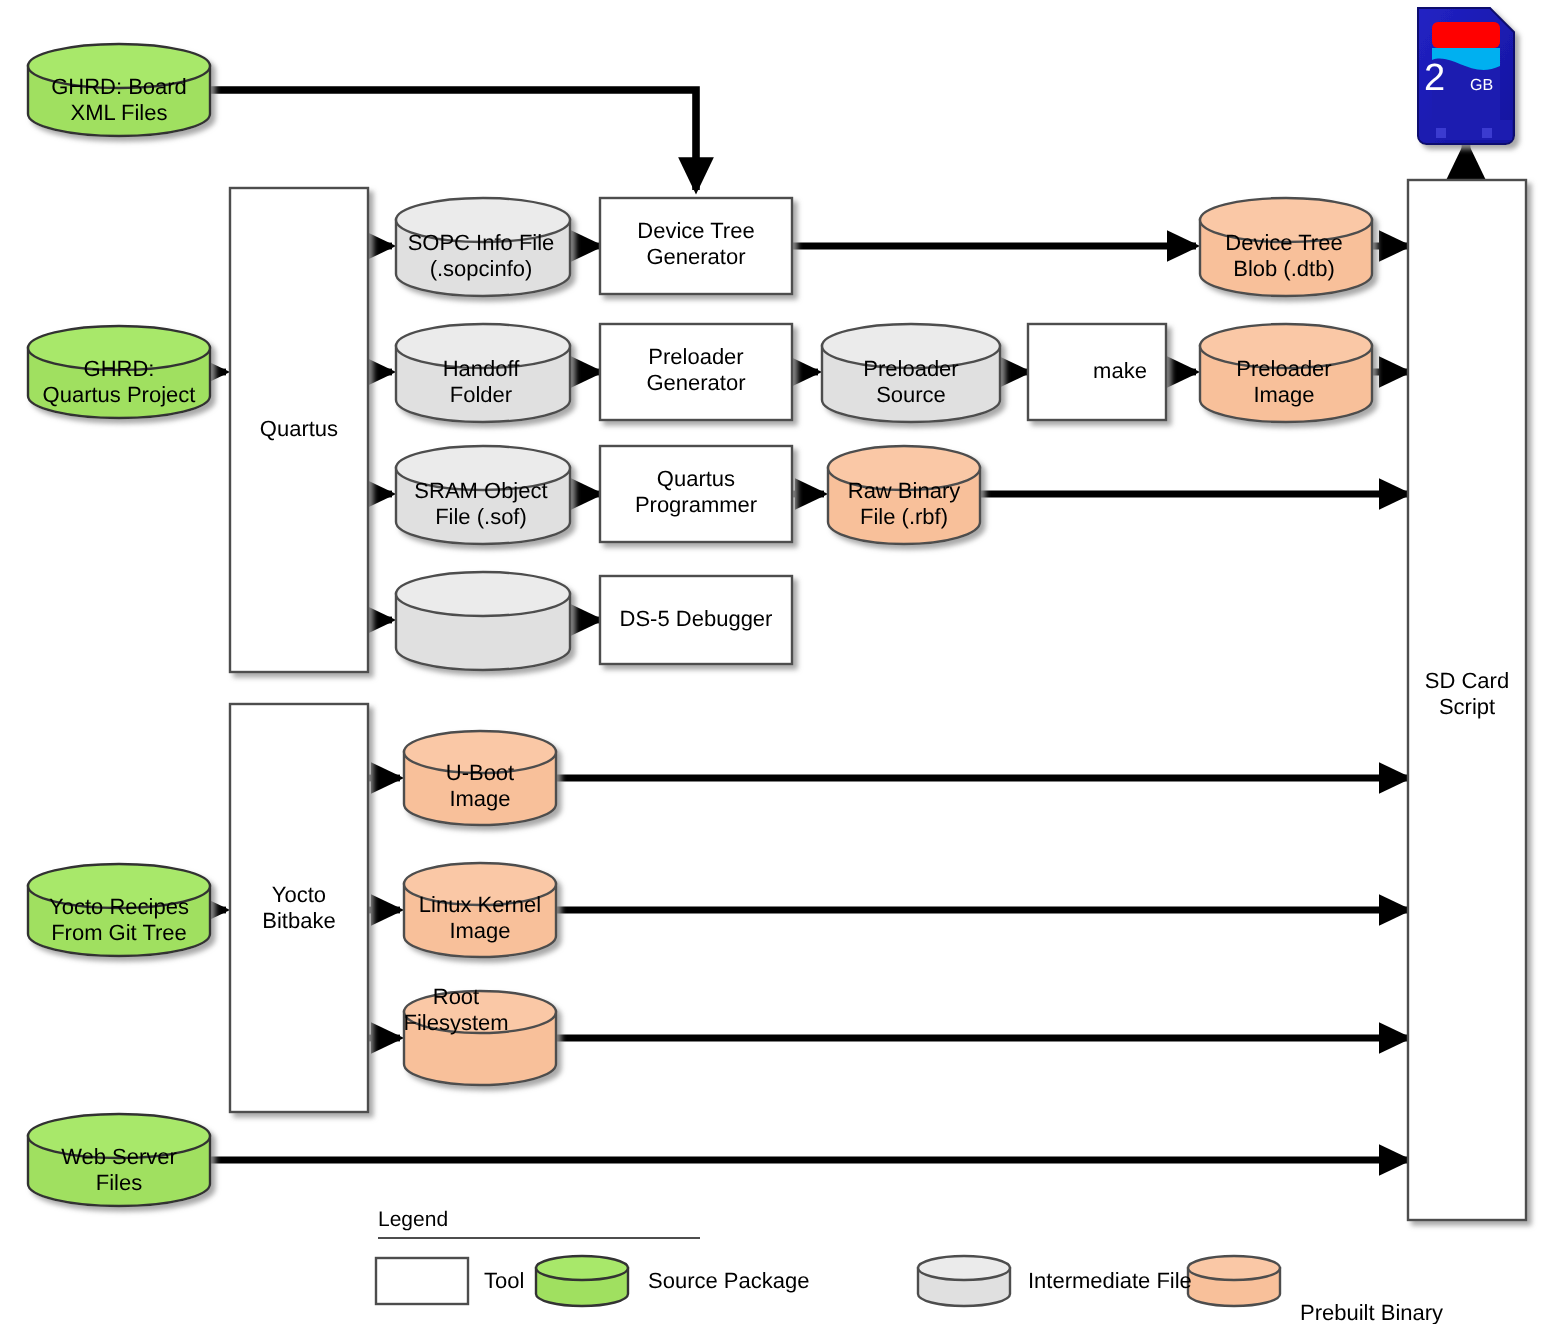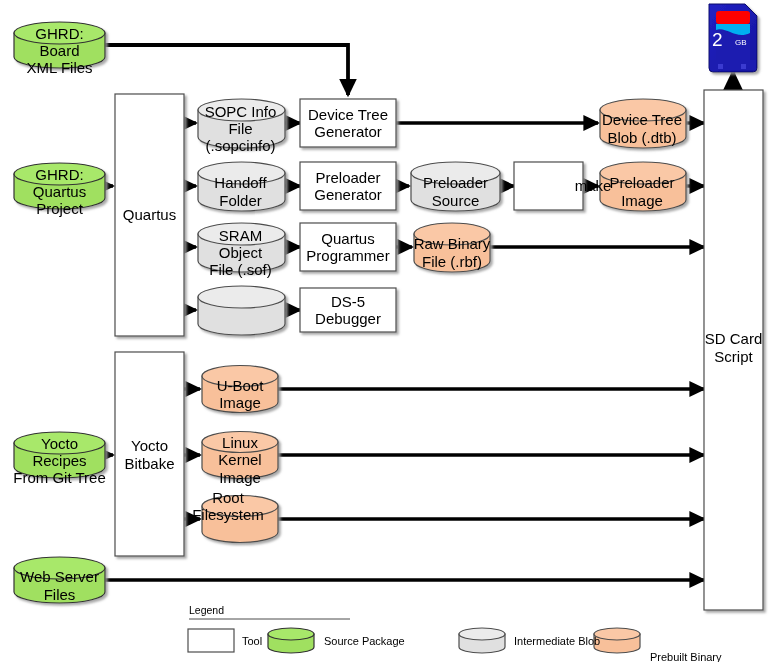--- a/index.html
+++ b/index.html
@@ -4,21 +4,21 @@
 <style>
   html,body{margin:0;padding:0;background:#ffffff;}
   body{width:779px;height:662px;position:relative;overflow:hidden;
        font-family:"Liberation Sans","DejaVu Sans",sans-serif;
        -webkit-font-smoothing:antialiased;}
   #stage{position:absolute;left:0;top:0;width:779px;height:662px;}
   svg{position:absolute;left:0;top:0;}
   .node-label{
       position:absolute;display:flex;align-items:center;justify-content:center;
       text-align:center;line-height:1.15;color:#000;pointer-events:none;
-      font-size:15px;
+      font-size:11px;
   }
   .legend-title{position:absolute;font-size:10.5px;font-weight:normal;color:#000;}
   .legend-text{position:absolute;font-size:11px;color:#000;}
 </style>
 </head>
 <body>
 
 <div id="stage">
 
   <svg width="779" height="662" viewBox="0 0 779 662">
@@ -192,33 +192,33 @@
 
   <div class="node-label" style="left:196px;top:110px;width:89px;height:37px;">SOPC Info File<br>(.sopcinfo)</div>
   <div class="node-label" style="left:196px;top:173px;width:89px;height:37px;">Handoff<br>Folder</div>
   <div class="node-label" style="left:196px;top:234px;width:89px;height:37px;">SRAM Object<br>File (.sof)</div>
   <div class="node-label" style="left:411px;top:173px;width:89px;height:37px;">Preloader<br>Source</div>
 
   <div class="node-label" style="left:300px;top:99px;width:96px;height:48px;">Device Tree<br>Generator</div>
   <div class="node-label" style="left:300px;top:162px;width:96px;height:48px;">Preloader<br>Generator</div>
   <div class="node-label" style="left:300px;top:223px;width:96px;height:48px;">Quartus<br>Programmer</div>
   <div class="node-label" style="left:300px;top:288px;width:96px;height:44px;">DS-5 Debugger</div>
-  <div class="node-label" style="left:514px;top:162px;width:92px;height:48px;margin-left:33px;">make</div>
+  <div class="node-label" style="left:514px;top:162px;width:92px;height:48px;">make</div>
 
   <div class="node-label" style="left:598px;top:110px;width:88px;height:37px;">Device Tree<br>Blob (.dtb)</div>
   <div class="node-label" style="left:598px;top:173px;width:88px;height:37px;">Preloader<br>Image</div>
   <div class="node-label" style="left:412px;top:234px;width:80px;height:37px;">Raw Binary<br>File (.rbf)</div>
   <div class="node-label" style="left:202px;top:376px;width:76px;height:36px;">U-Boot<br>Image</div>
   <div class="node-label" style="left:200px;top:442px;width:80px;height:36px;">Linux Kernel<br>Image</div>
   <div class="node-label" style="left:202px;top:488px;width:52px;height:36px;">Root<br>Filesystem</div>
 
   <div class="node-label" style="left:704px;top:330px;width:59px;height:35px;">SD Card<br>Script</div>
 
   <div class="node-label" style="left:712px;top:28px;width:24px;height:24px;color:#fff;font-size:19px;justify-content:flex-start;">2</div>
   <div class="node-label" style="left:735px;top:36px;width:18px;height:14px;color:#fff;font-size:8px;justify-content:flex-start;">GB</div>
 
   <div class="legend-title" style="left:189px;top:604px;">Legend</div>
   <div class="legend-text" style="left:242px;top:635px;">Tool</div>
   <div class="legend-text" style="left:324px;top:635px;">Source Package</div>
-  <div class="legend-text" style="left:514px;top:635px;">Intermediate Blob</div>
+  <div class="legend-text" style="left:514px;top:635px;">Intermediate File</div>
   <div class="legend-text" style="left:650px;top:651px;">Prebuilt  Binary</div>
 
 </div>
 
 </body></html>

